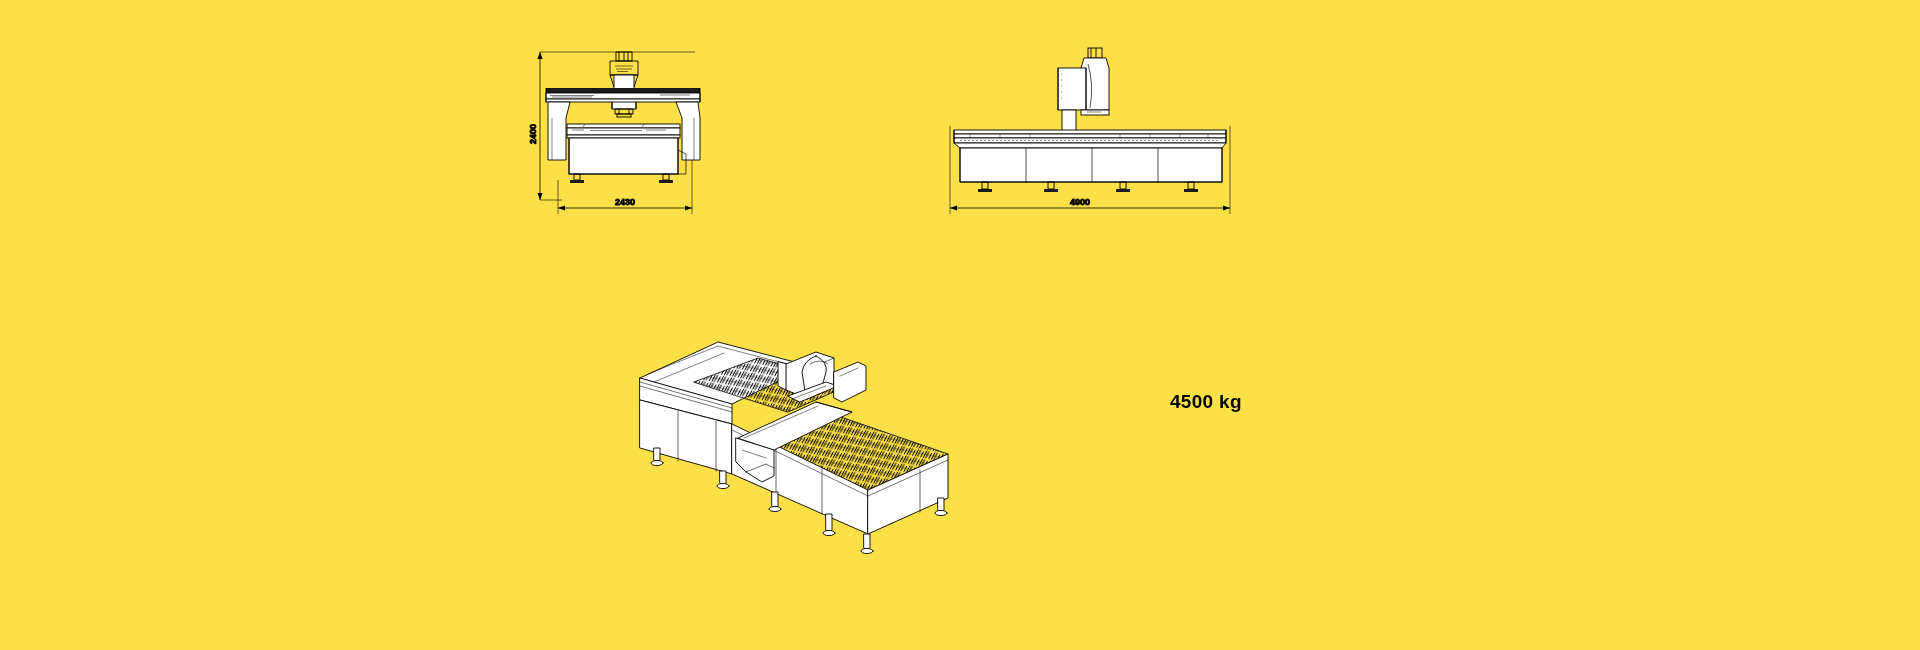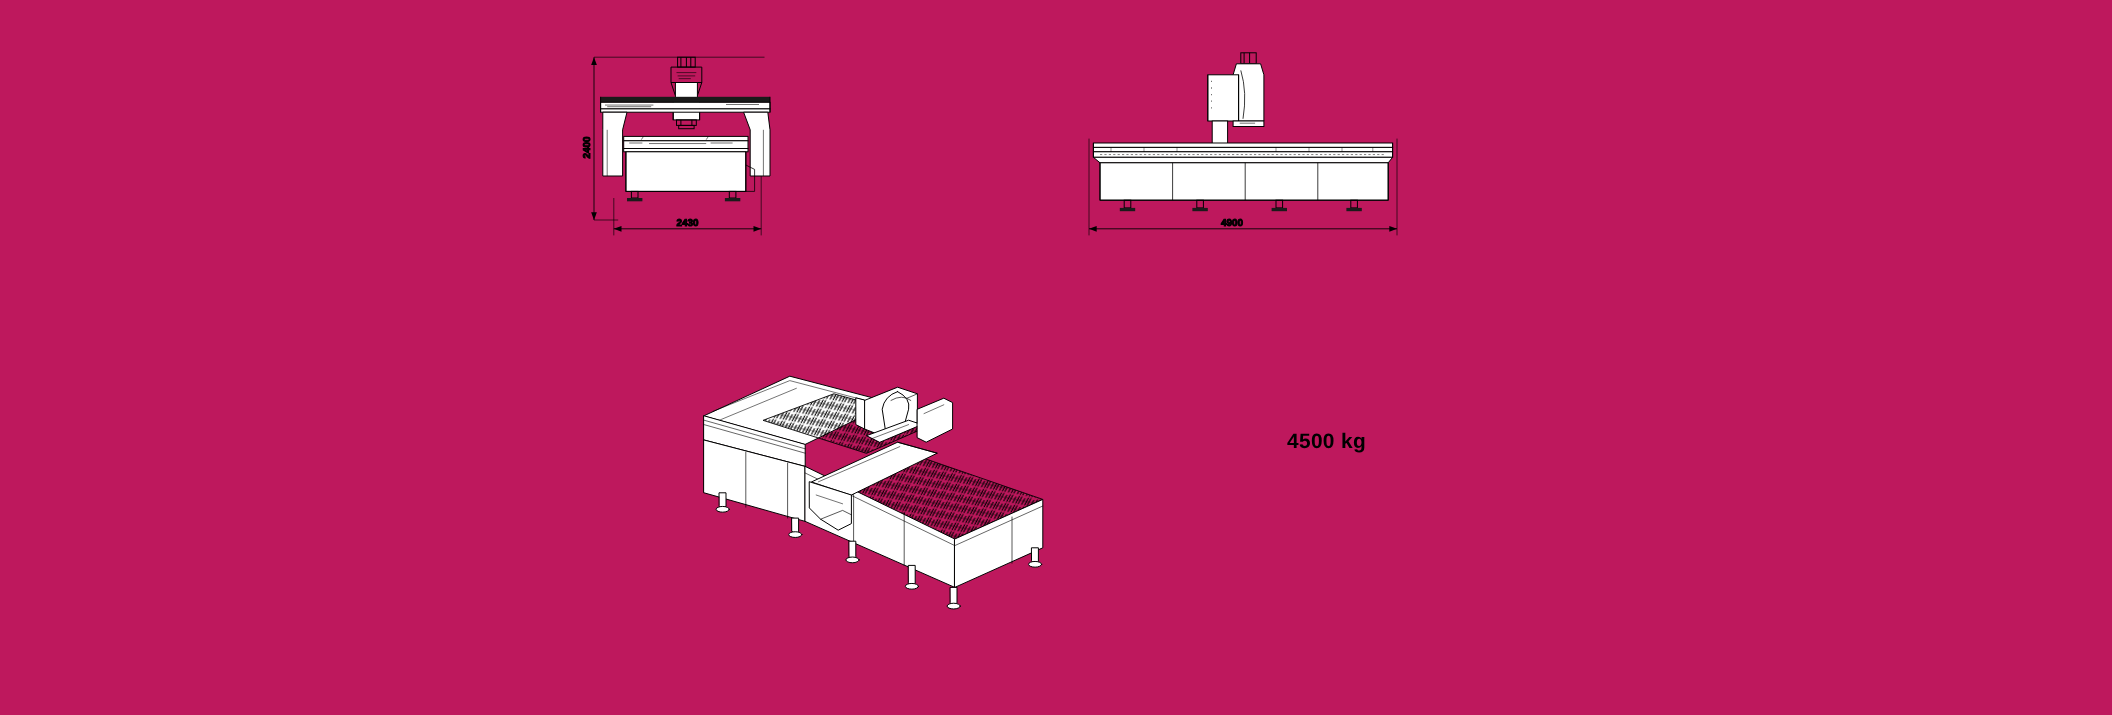--- a/index.html
+++ b/index.html
@@ -15,27 +15,27 @@
     font-family: "Liberation Sans", sans-serif;
     color: #000000;
     position: relative;
   }
   #drawing-sheet {
     position: absolute;
     left: 0;
     top: 0;
     width: 1920px;
     height: 650px;
-    background: #be185d;
+    background: #fde047;
   }
   .view-block {
     position: absolute;
   }
   #front-view-block   { left: 520px; top: 30px;  width: 260px; height: 200px; }
-  #side-view-block    { left: 980px; top: 30px;  width: 360px; height: 200px; }
+  #side-view-block    { left: 940px; top: 30px;  width: 360px; height: 200px; }
   #iso-view-block     { left: 620px; top: 320px; width: 360px; height: 260px; }
   #weight-block       { left: 1170px; top: 380px; width: 180px; height: 44px; }
 
   .weight-label {
     font-family: "Liberation Sans", sans-serif;
     font-size: 19px;
     font-weight: bold;
     letter-spacing: 0.3px;
     color: #000000;
     white-space: nowrap;

